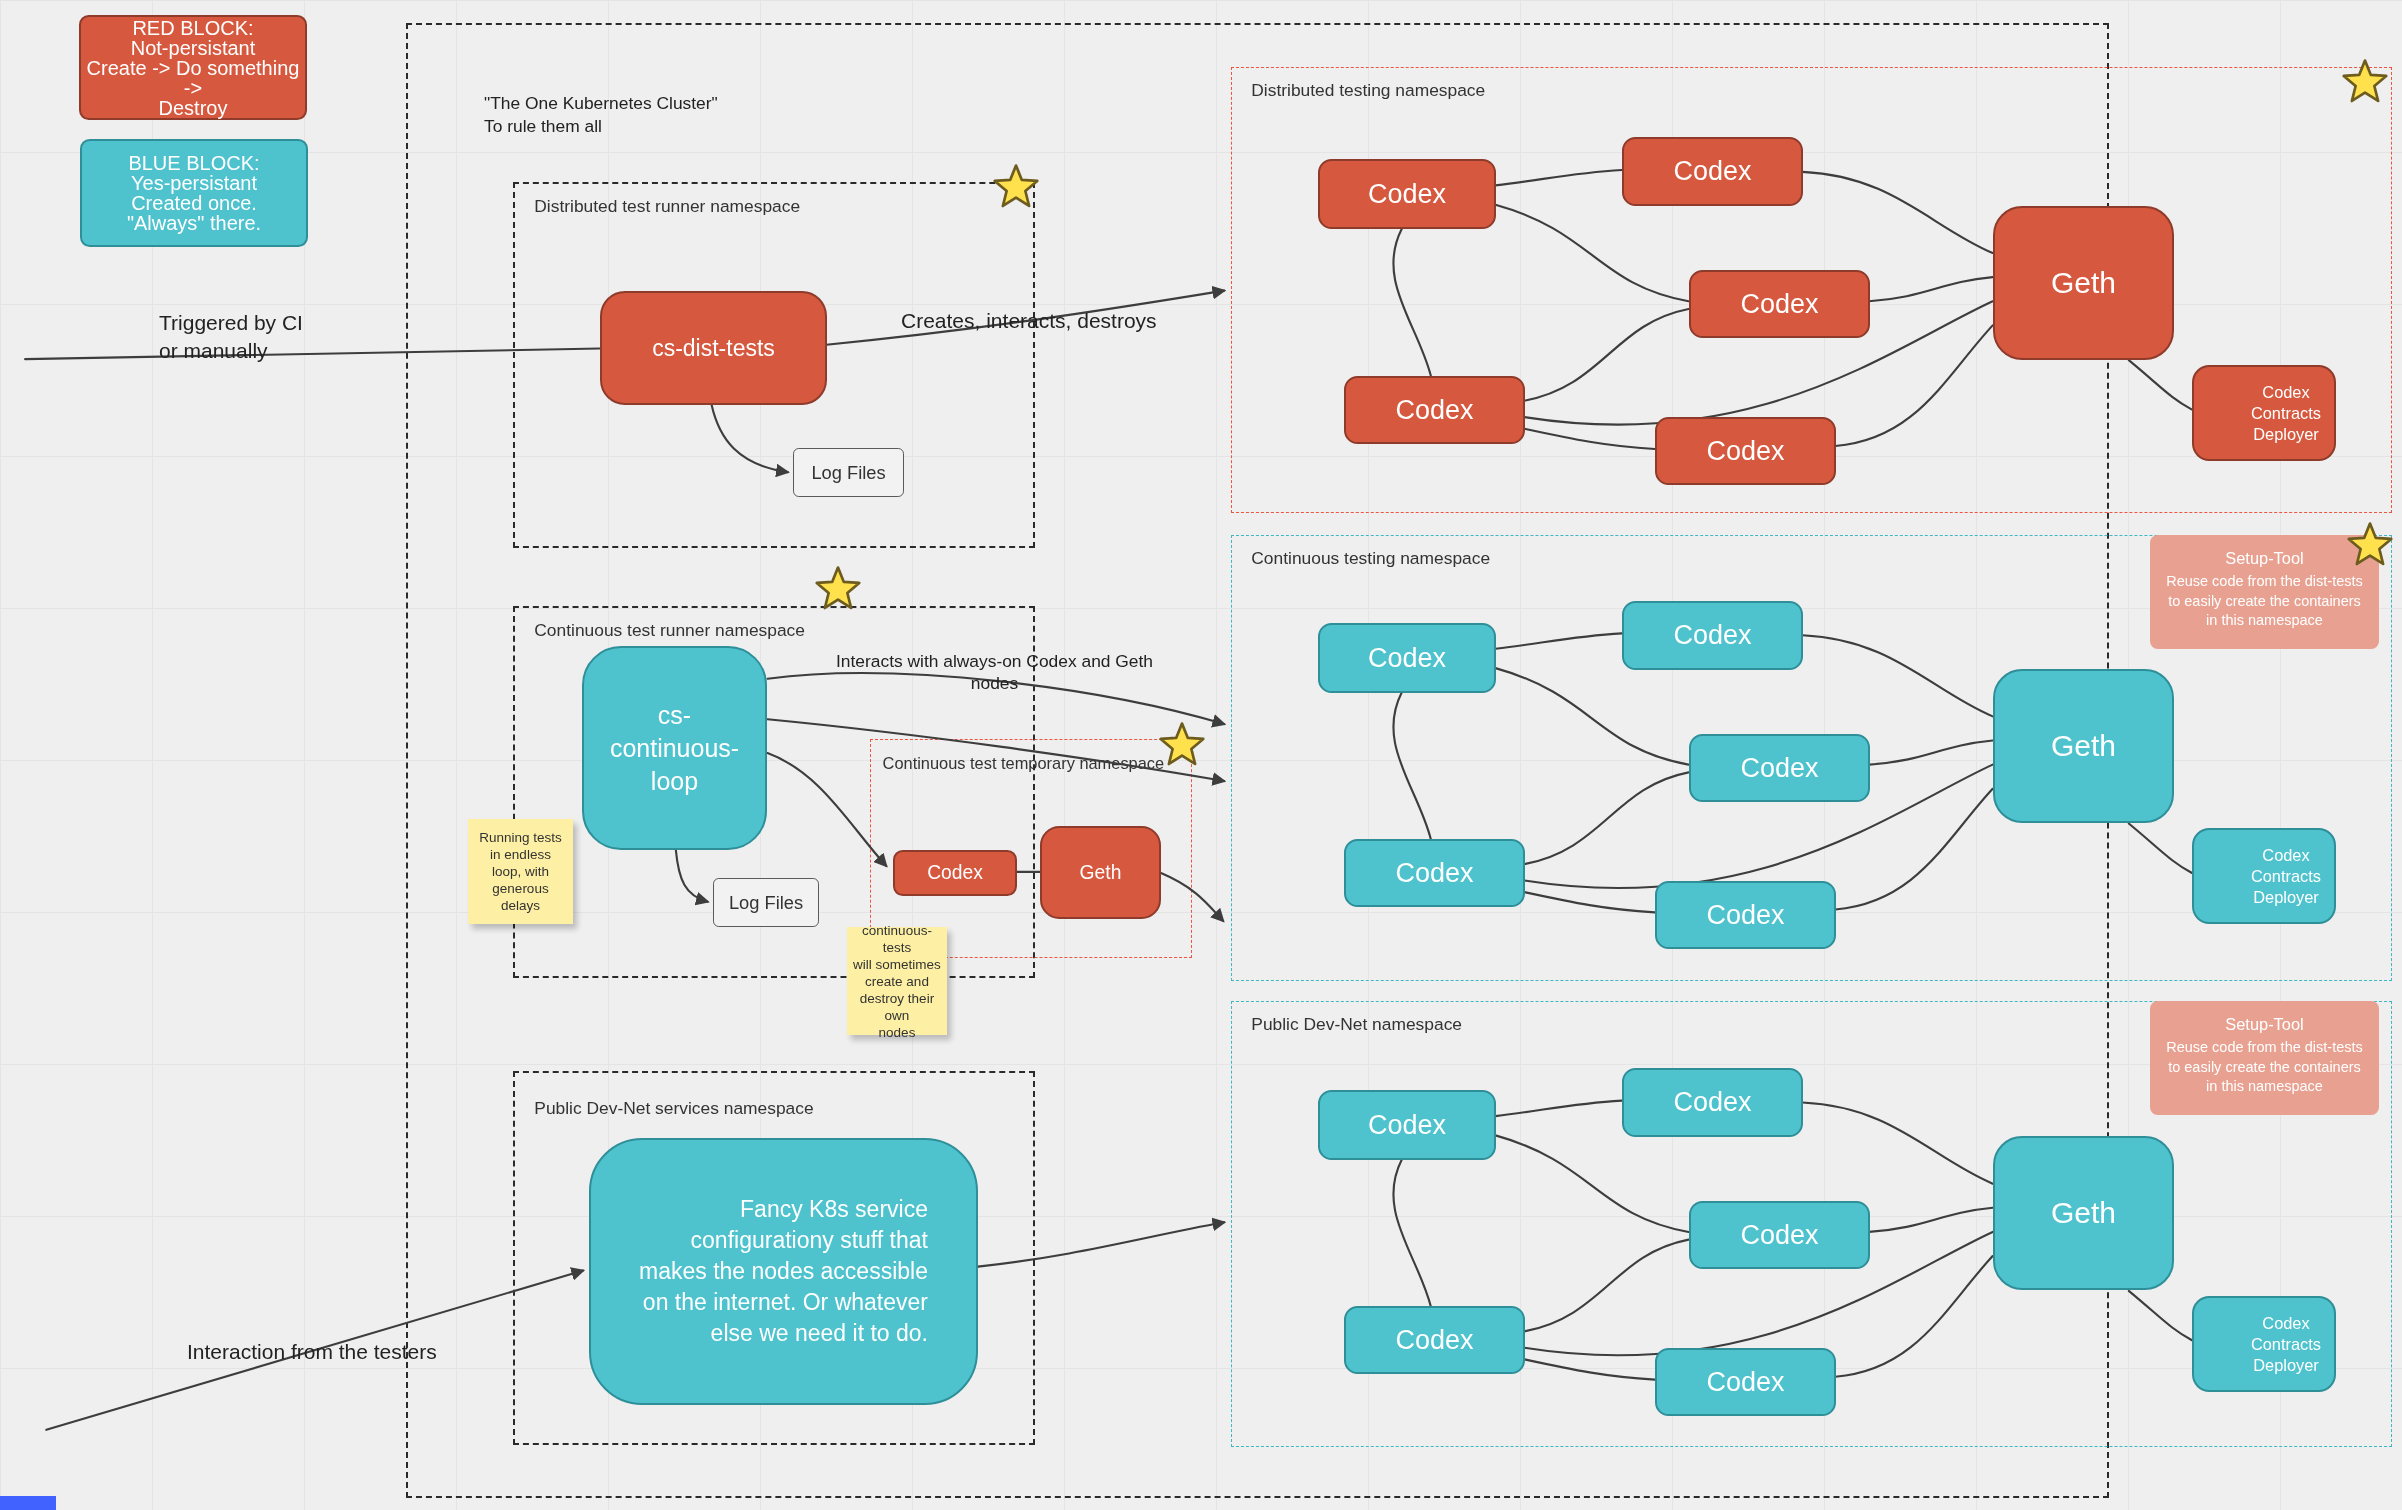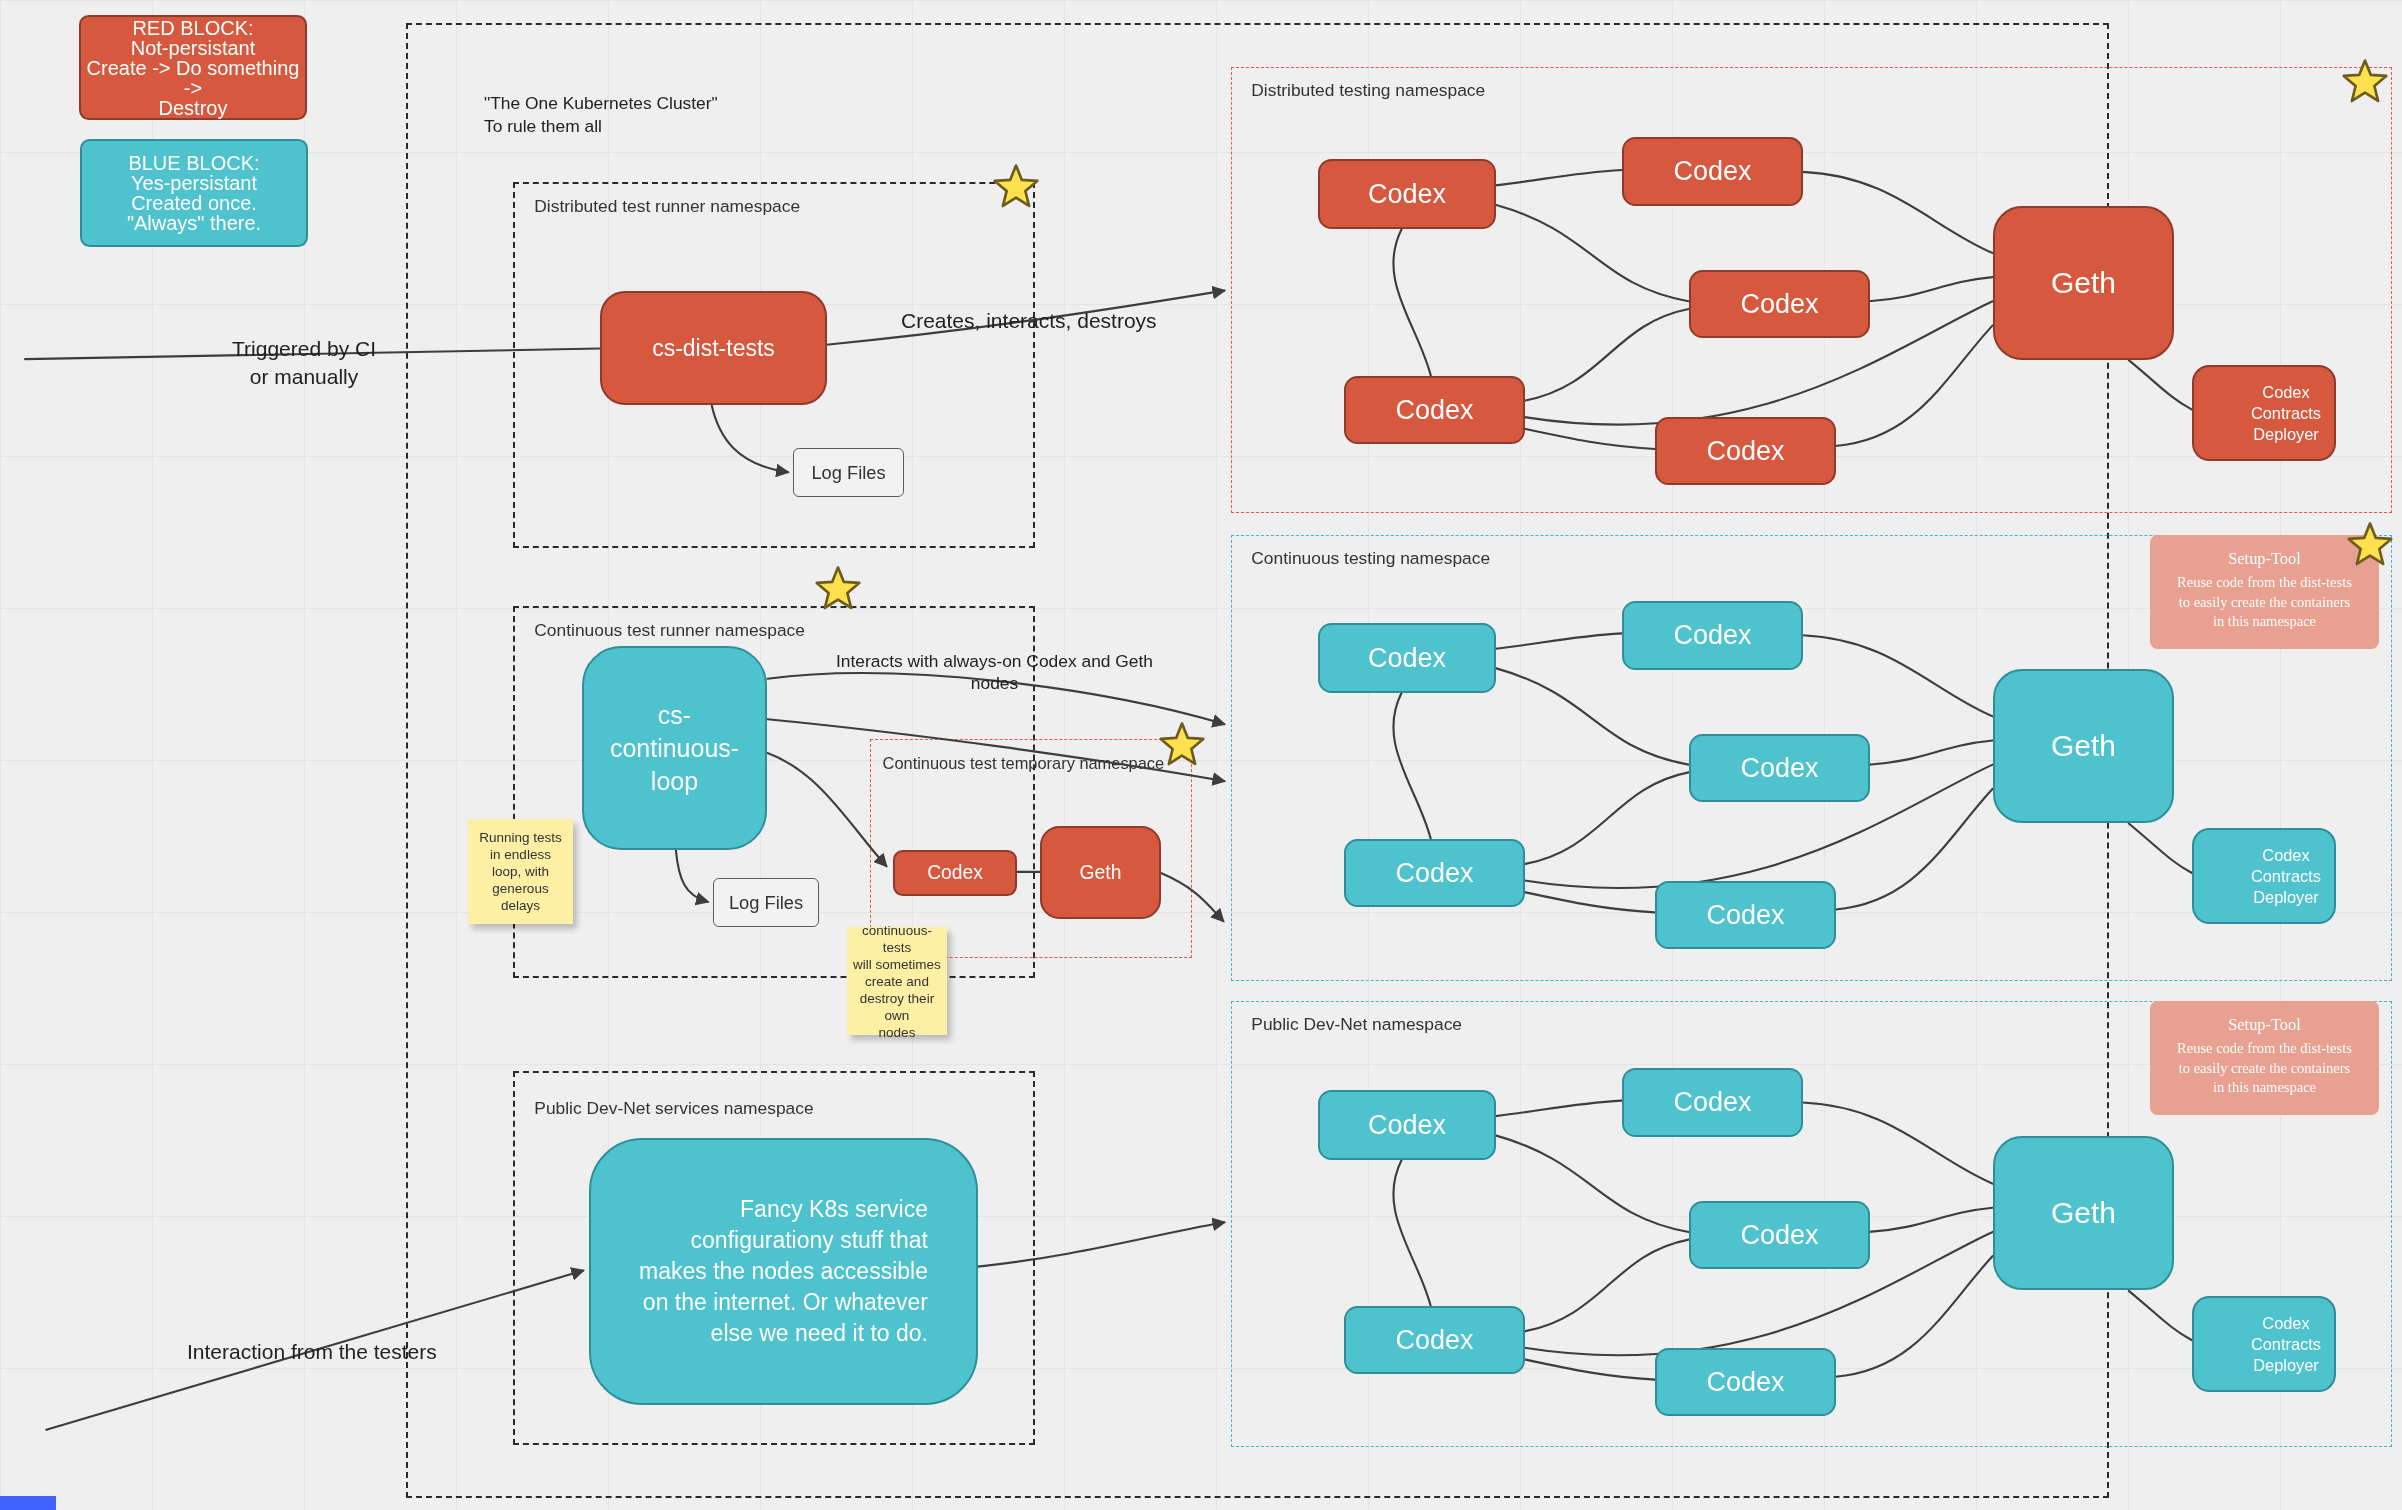--- a/index.html
+++ b/index.html
@@ -33,21 +33,21 @@
            color:#333;font-size:18.3px;display:flex;align-items:center;justify-content:center;box-sizing:border-box;}
   .legend{position:absolute;border-radius:9.7px;display:flex;align-items:center;justify-content:center;
           color:#fff;font-size:20px;line-height:20px;text-align:center;box-sizing:border-box;}
   .ann{position:absolute;font-size:21px;color:#222;line-height:28px;}
   .ann-small{font-size:17.4px;line-height:22px;}
   .cluster-title{position:absolute;font-size:17.4px;line-height:23px;color:#222;}
   .sticky{position:absolute;background:#fdf0a4;box-shadow:3.9px 4.8px 5.8px rgba(0,0,0,0.22);
           font-size:13.5px;line-height:17px;text-align:center;color:#333;
           display:flex;align-items:center;justify-content:center;padding:5.8px;box-sizing:border-box;}
   .setup-note{position:absolute;background:#e8a191;border-radius:7.7px;color:#fff;text-align:center;
-              padding:13.5px 7.7px;box-sizing:border-box;font-family:Liberation Serif, serif;}
+              padding:13.5px 7.7px;box-sizing:border-box;}
   .setup-title{font-size:16.4px;margin-bottom:4.8px;}
   .setup-body{font-size:14.5px;line-height:19.3px;}
   .star{position:absolute;}
   .connectors{position:absolute;left:0;top:0;pointer-events:none;}
   .accent-strip{position:absolute;background:#4262ff;}
 </style>
 </head>
 <body>
 
 <div id="canvas">
@@ -239,21 +239,21 @@
 in endless
 loop, with
 generous
 delays</div>
   <div class="sticky pre" style="left:847px;top:927px;width:100px;height:108px">continuous-tests
 will sometimes
 create and
 destroy their own
 nodes</div>
 
-  <div class="ann pre" style="left:159px;top:335px;width:290px;text-align:center">Triggered by CI
+  <div class="ann pre" style="left:159px;top:309px;width:290px;">Triggered by CI
 or manually</div>
   <div class="ann" style="left:901px;top:307px;white-space:nowrap">Creates, interacts, destroys</div>
   <div class="ann ann-small pre" style="left:835px;top:650px;width:319px;text-align:center">Interacts with always-on Codex and Geth
 nodes</div>
   <div class="ann" style="left:187px;top:1338px;white-space:nowrap">Interaction from the testers</div>
 
   <svg class="star" style="left:991px;top:162px" width="50" height="50" viewBox="0 0 24 24">
       <path d="M12 1.7 L14.8 8.6 L22.2 9.1 L16.5 13.9 L18.3 21.1 L12 17.1 L5.7 21.1 L7.5 13.9 L1.8 9.1 L9.2 8.6 Z" fill="#ffe14d" stroke="#6d5c1e" stroke-width="1.3" stroke-linejoin="round"></path>
     </svg>
   <svg class="star" style="left:813px;top:564px" width="50" height="50" viewBox="0 0 24 24">

